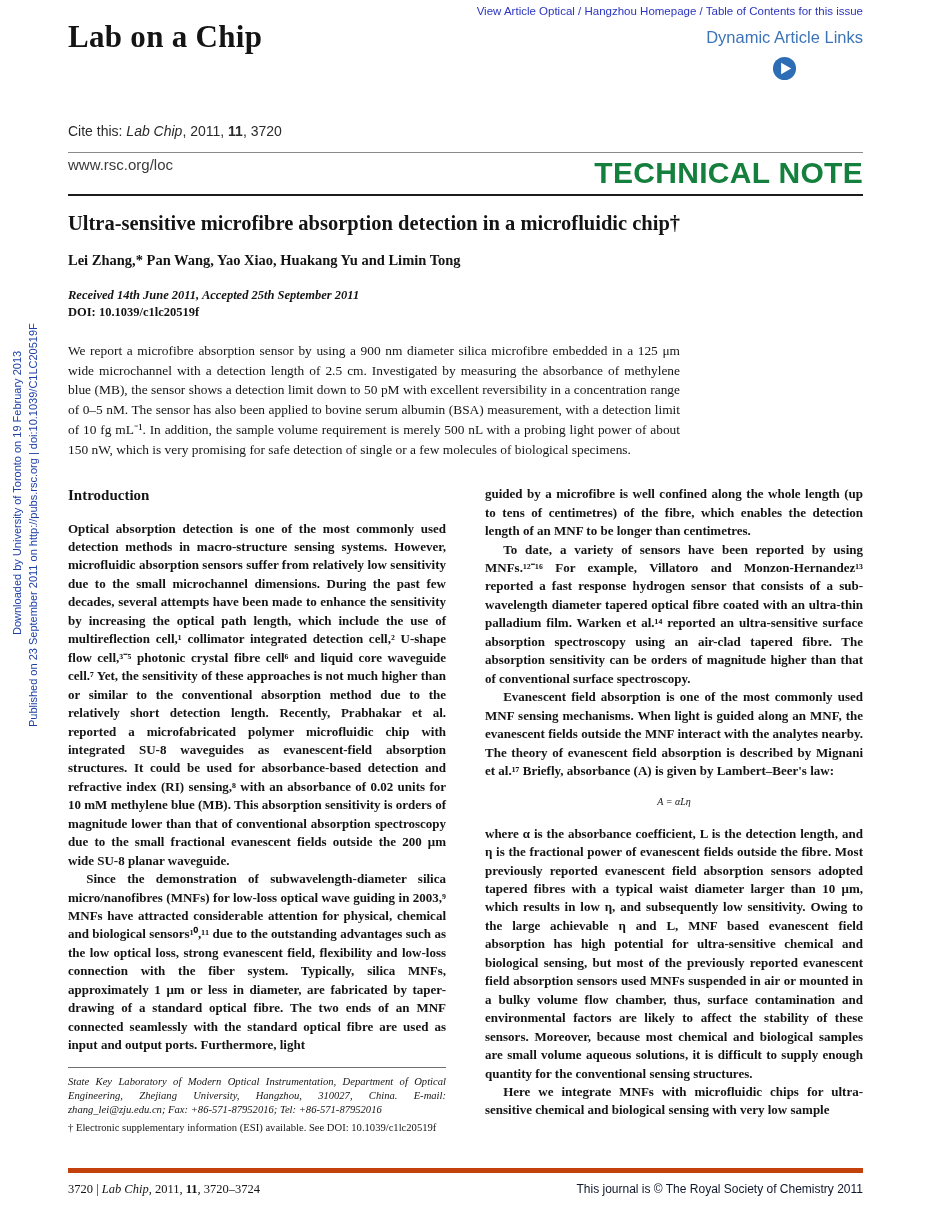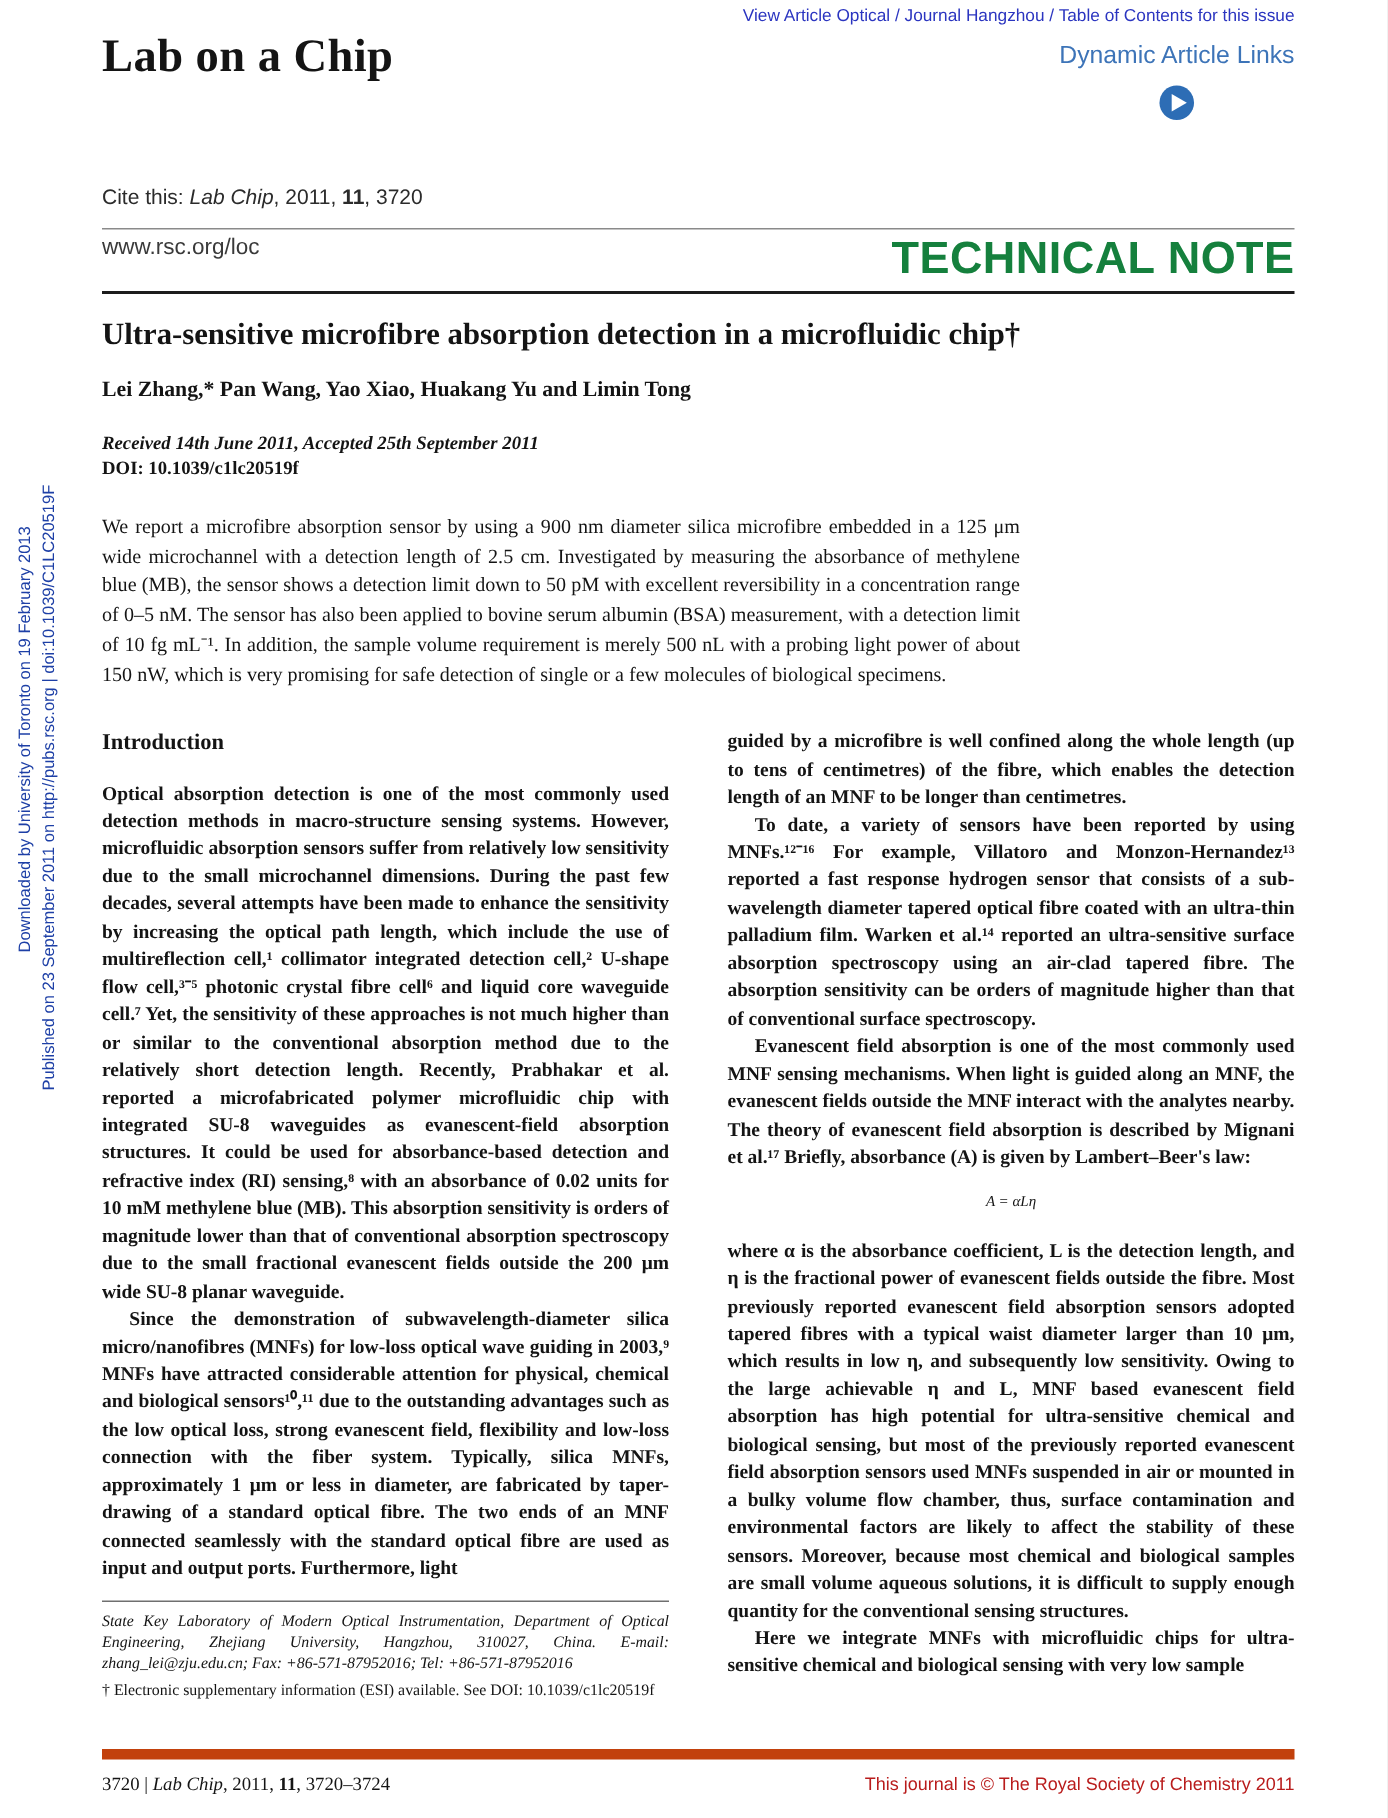--- a/index.html
+++ b/index.html
@@ -47,25 +47,25 @@
   .col p.indent { text-indent:1.4em; }
 
   .equation { text-align:center; font-style:italic; font-size:10px; margin:15px 0; }
 
   .footnote-block { margin-top:12px; border-top:1px solid #6f6f6f; padding-top:7px;
     font-size:10.6px; line-height:1.36; text-align:justify; }
   .fn-affil { font-style:italic; }
   .fn-esi { margin-top:3px; }
 
   .footer { position:absolute; left:68px; right:62px; bottom:15px;
-    border-top:7px solid #c2410c; padding-top:9px;
+    border-top:5px solid #c2410c; padding-top:9px;
     display:flex; justify-content:space-between; align-items:baseline; font-size:12.5px; }
   .footer-left .it { font-style:italic; }
   .footer-left .bd { font-weight:bold; }
-  .footer-right { font-family:"Liberation Sans", sans-serif; font-size:12px; color:#b91c1c; }
+  .footer-right { font-family:"Liberation Sans", sans-serif; font-size:12px; color:#0f172a; }
 
   
   .sidebar {
     position:absolute; left:9px; top:727px;
     transform:rotate(-90deg); transform-origin:0 0;
     font-family:"Liberation Sans", sans-serif; font-size:11px; line-height:16px;
     color:#1d3fa6; white-space:nowrap;
   }
   .sidebar .l1 { padding-left:92px; }
 </style>
@@ -74,21 +74,21 @@
 
 <div class="page">
 
   <div class="sidebar">
     <div class="l1">Downloaded by University of Toronto on 19 February 2013</div>
     <div class="l2">Published on 23 September 2011 on http://pubs.rsc.org | doi:10.1039/C1LC20519F</div>
   </div>
 
   <div class="content">
 
-    <div class="top-links"><span>View Article Optical</span><span> / </span><span>Journal Hangzhou</span><span> / </span><span>Table of Contents for this issue</span></div>
+    <div class="top-links"><span>View Article Optical</span><span> / </span><span>Hangzhou Homepage</span><span> / </span><span>Table of Contents for this issue</span></div>
 
     <div class="masthead">
       <div class="journal-title">Lab on a Chip</div>
       <div class="dyn-links">
         <span>Dynamic Article Links</span>
         <span>
           <svg width="25" height="25" viewBox="0 0 26 26">
             <circle cx="13" cy="13" r="12" fill="#2d6db5"></circle>
             <polygon points="9.5,7 20,13 9.5,19" fill="#ffffff"></polygon>
           </svg>

